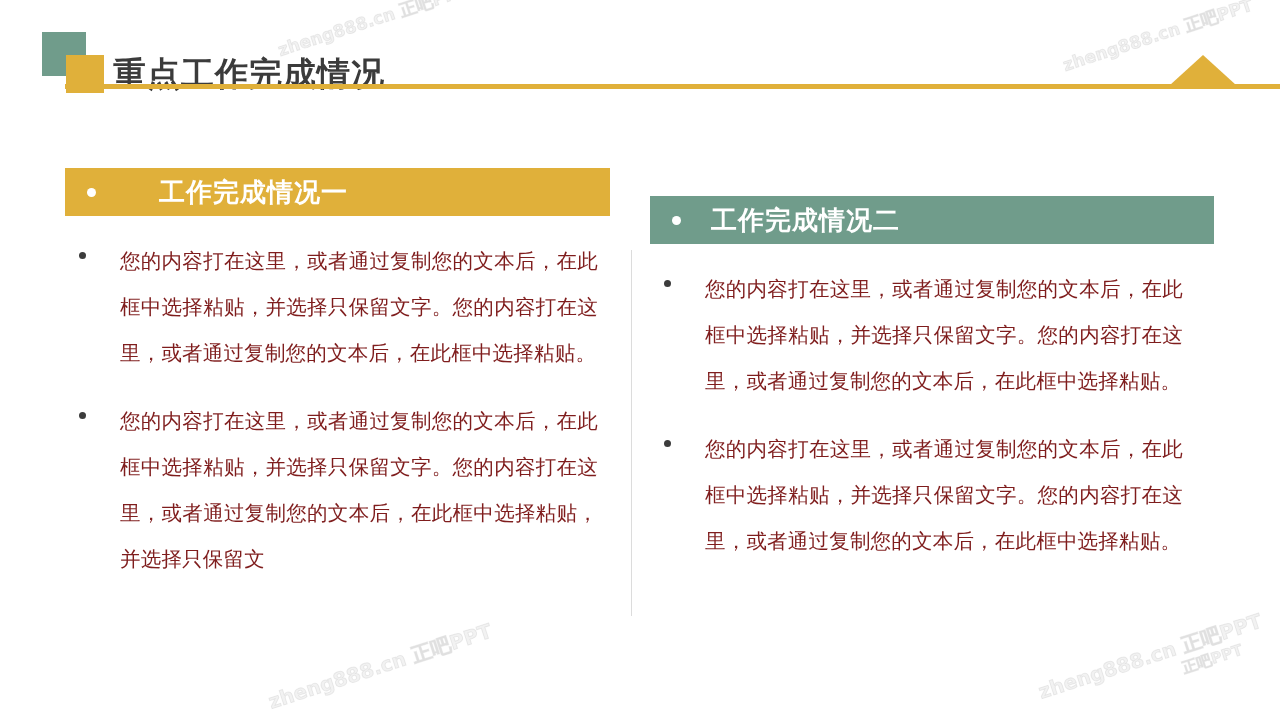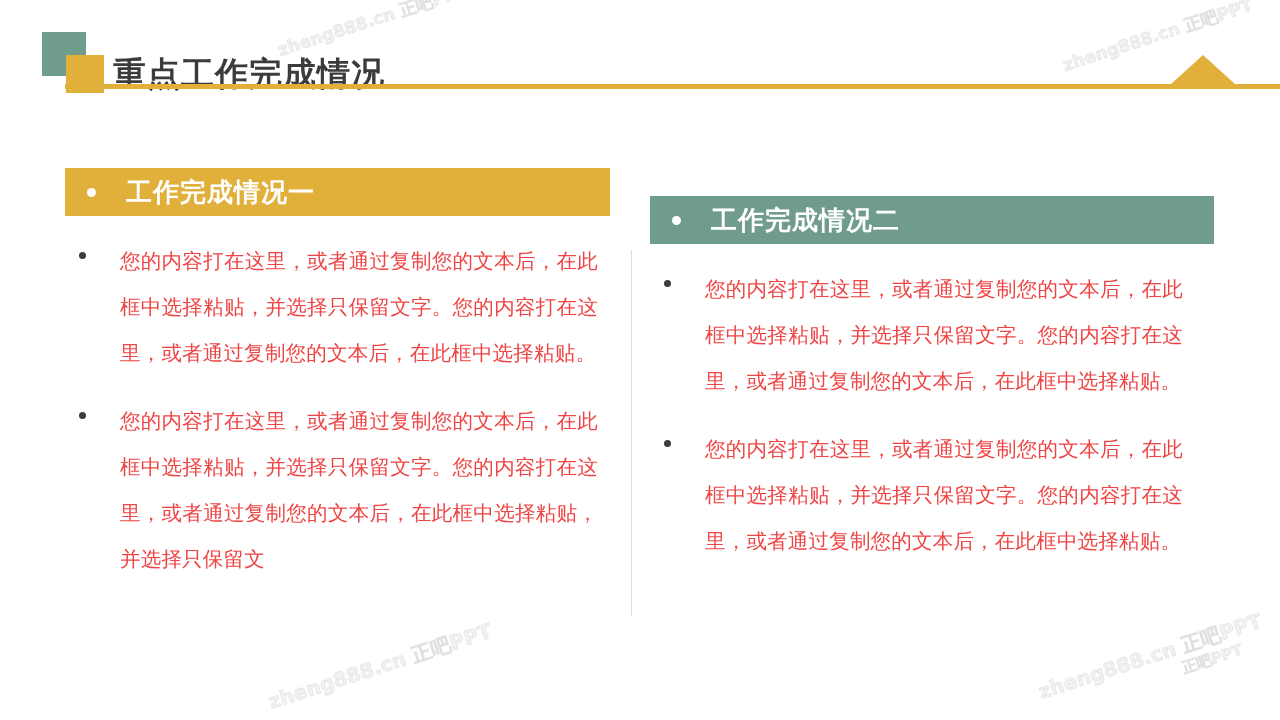--- a/index.html
+++ b/index.html
@@ -92,21 +92,21 @@
   .col-left  { left: 65px;  width: 545px; }
   .col-right { left: 650px; width: 564px; }
 
   .col-header {
     height: 48px;
     display: flex;
     align-items: center;
     padding-left: 22px;
     box-sizing: border-box;
   }
-  .col-header.yellow { background: #e0b03a; }
+  .col-header.yellow { background: #e0b03a; gap: 33px; }
   .col-header.green  { background: #709c8b; margin-top: 28px; }
   .col-header .hdr-bullet {
     width: 9px;
     height: 9px;
     border-radius: 50%;
     background: #ffffff;
     flex: 0 0 auto;
     margin-right: 30px;
   }
   .col-header .hdr-text {
@@ -135,21 +135,21 @@
     height: 7px;
     border-radius: 50%;
     background: #3c3c3c;
     margin-top: 14px;
     margin-left: 14px;
     margin-right: 34px;
   }
   .bullet-text {
     font-size: 20.5px;
     line-height: 46px;
-    color: #ef4444;
+    color: #7f1d1d;
     text-align: justify;
     text-justify: inter-character;
     word-break: break-all;
     letter-spacing: 0.2px;
   }
   .col-left  .bullet-text { width: 478px; }
   .col-right .bullet-text { width: 478px; }
 
   .col-divider {
     position: absolute;

